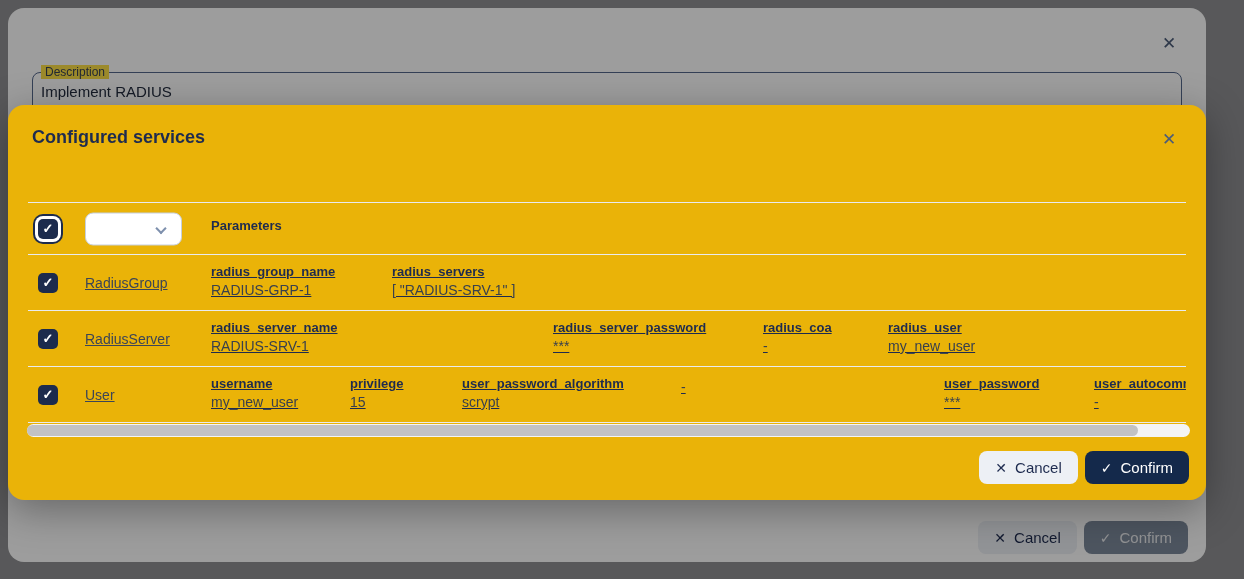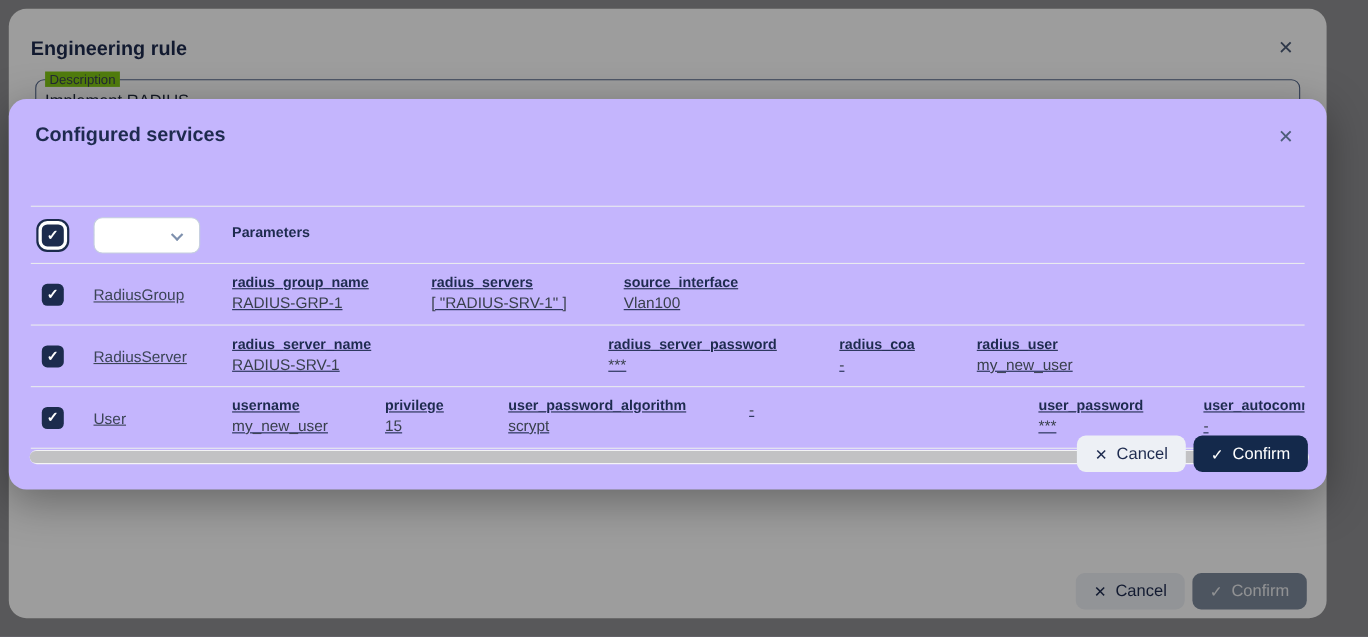--- a/index.html
+++ b/index.html
@@ -21,21 +21,21 @@
     position:absolute; font-size:17px; color:#4d5d79; cursor:pointer;
     width:22px; height:22px; display:flex; align-items:center; justify-content:center;
   }
   .bg-dialog .close-x { right:26px; top:24px; }
   .desc-field {
     position:absolute; left:24px; top:64px; right:24px; height:60px;
     border:1px solid #55688c; border-radius:8px;
   }
   .desc-label {
     position:absolute; left:8px; top:-8px; padding:0 4px;
-    background:#84cc16; font-size:12px; color:#3a4354;
+    background:#fde047; font-size:12px; color:#3a4354;
   }
   .desc-value { position:absolute; left:8px; top:10px; font-size:15px; color:#232c3f; }
 
   .btn-row { position:absolute; display:flex; gap:7px; }
   .bg-dialog .btn-row { right:18px; bottom:8px; }
   .btn {
     height:33px; border:none; border-radius:8px; padding:0 16px;
     display:inline-flex; align-items:center; gap:8px;
     font-family:"Liberation Sans", sans-serif; font-size:15px; cursor:pointer;
   }
@@ -44,22 +44,22 @@
   .btn-confirm { background:#14294b; color:#ffffff; }
   .btn-confirm.disabled { background:rgba(20,41,75,0.55); color:rgba(255,255,255,0.85); }
 
   
   .overlay {
     position:absolute; inset:0; background:rgba(0,0,0,0.385); z-index:5;
   }
 
   
   .modal {
-    position:absolute; left:8px; top:90px; width:1198px; height:355px;
-    background:#c4b5fd; border-radius:16px; z-index:10;
+    position:absolute; left:8px; top:105px; width:1198px; height:395px;
+    background:#eab308; border-radius:16px; z-index:10;
     box-shadow:0 10px 40px rgba(0,0,0,0.35);
   }
   .modal-title { position:absolute; left:24px; top:112px; font-size:18px; font-weight:bold; color:#1e2b4f; }
   .modal .close-x { right:26px; top:113px; }
   .modal-title, .modal .close-x { top:auto; } 
   .modal-title { position:absolute; left:24px; top:22px; }
   .modal .close-x { position:absolute; right:26px; top:23px; }
 
   .col-head { position:absolute; top:69px; font-size:13px; font-weight:bold; color:#1e2b4f;margin-top:44px; }
   .col-head.service { left:77px; }
@@ -105,21 +105,20 @@
     position:absolute; left:0; top:1px; width:1111px; height:11px;
     background:#c2c2c4; border-radius:6px; cursor:grab;
   }
 
   .modal .btn-row { right:17px; bottom:16px; }
 </style>
 </head>
 <body>
 
 <div class="bg-dialog">
-  <div class="bg-title">Engineering rule</div>
   <div class="close-x">✕</div>
 
   <div class="desc-field">
     <span class="desc-label">Description</span>
     <span class="desc-value">Implement RADIUS</span>
   </div>
 
   <div class="btn-row">
     <button class="btn btn-cancel">
       <span class="glyph">✕</span>
@@ -158,24 +157,20 @@
       </span>
       <span class="service-name">RadiusGroup</span>
       <span class="param" style="left:183px">
         <div class="pname">radius_group_name</div>
         <div class="pvalue">RADIUS-GRP-1</div>
       </span>
       <span class="param" style="left:364px">
         <div class="pname">radius_servers</div>
         <div class="pvalue">[ "RADIUS-SRV-1" ]</div>
       </span>
-      <span class="param" style="left:539px">
-        <div class="pname">source_interface</div>
-        <div class="pvalue">Vlan100</div>
-      </span>
     </div>
 
     <div class="row svc">
       <span class="checkbox" role="checkbox" aria-checked="true">
         <span>✓</span>
       </span>
       <span class="service-name">RadiusServer</span>
       <span class="param" style="left:183px">
         <div class="pname">radius_server_name</div>
         <div class="pvalue">RADIUS-SRV-1</div>

